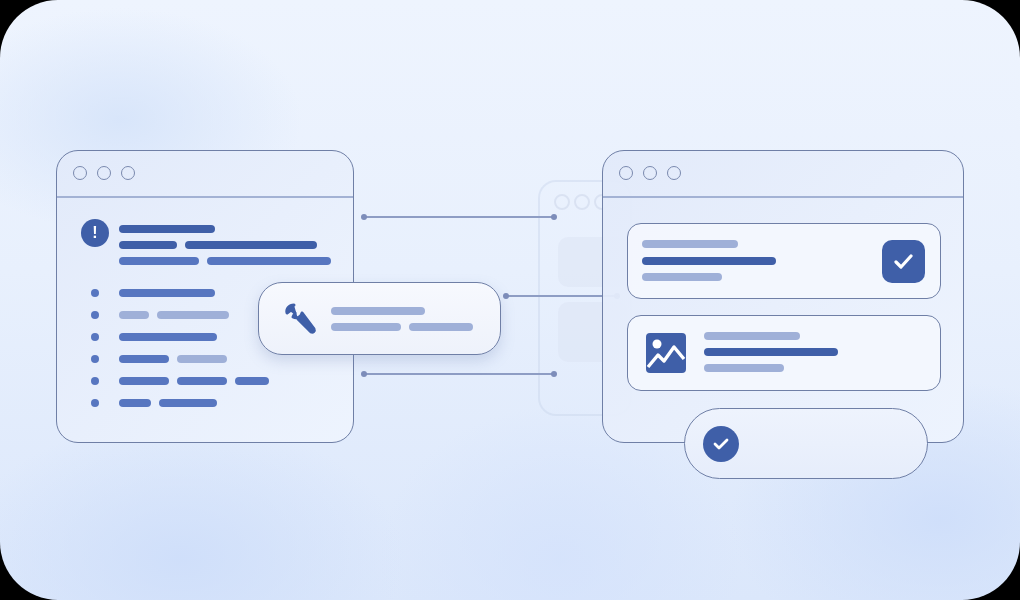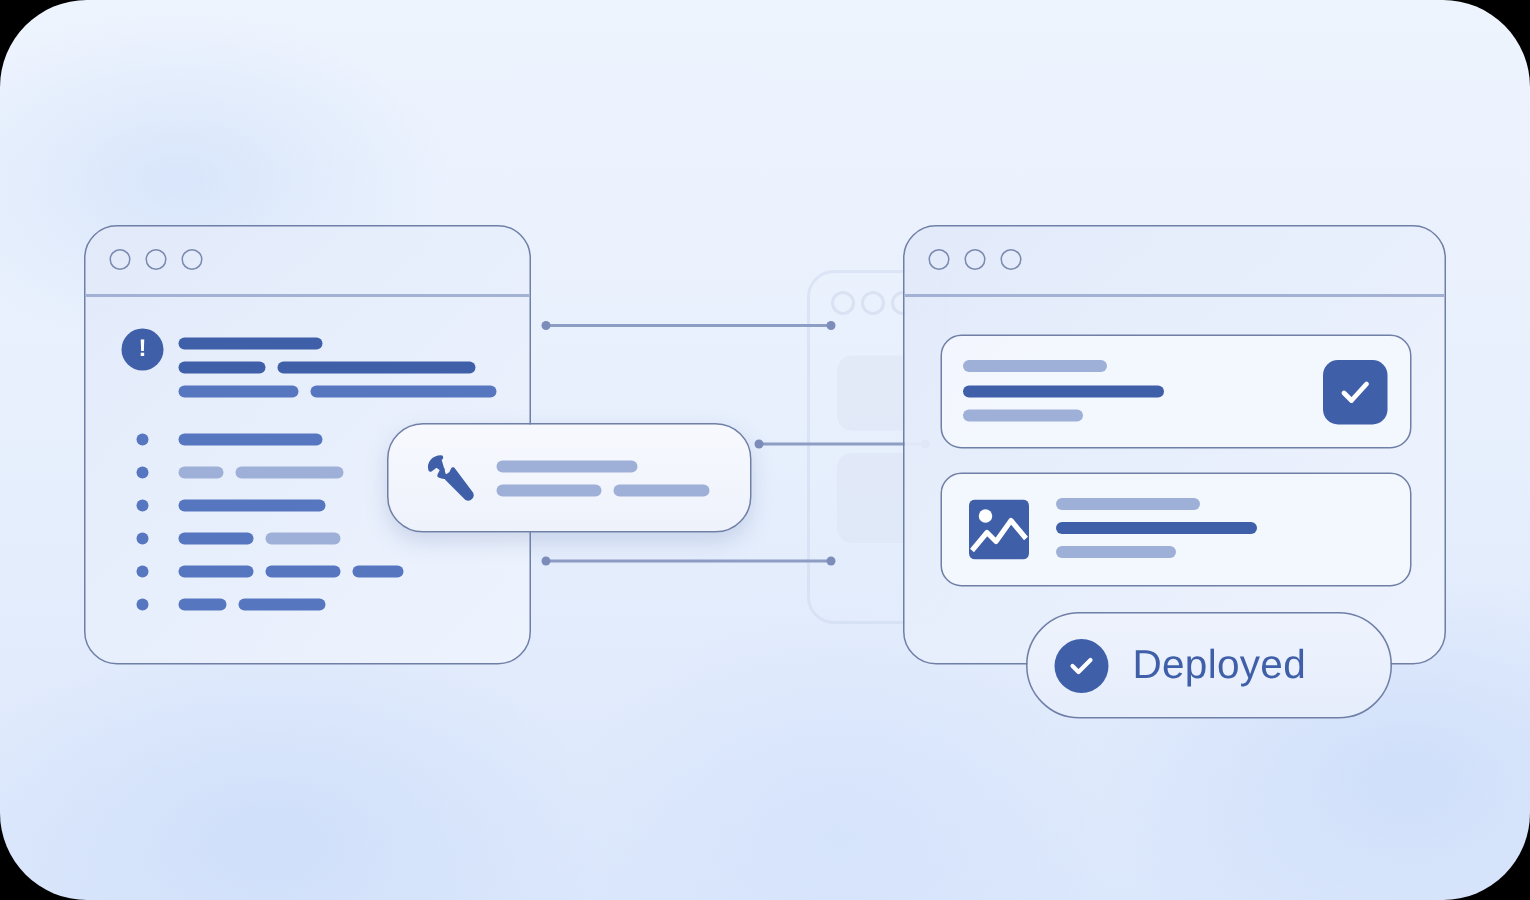--- a/index.html
+++ b/index.html
@@ -137,16 +137,15 @@
     <div class="bar l" style="left:72px;top:40px;width:70px"></div>
     <div class="bar l" style="left:150px;top:40px;width:64px"></div>
   </div>
 
   <div class="pill">
     <div style="position:absolute;left:18px;top:17px;width:36px;height:36px;border-radius:50%;background:#3f5fa8;">
       <svg width="36" height="36" viewBox="0 0 36 36">
           <path d="M12 18 L16 22 L24 14" fill="none" stroke="#fff" stroke-width="2.8" stroke-linecap="round" stroke-linejoin="round"></path>
         </svg>
     </div>
-    <span class="pill-label">Deployed</span>
   </div>
 
 </div>
 
 </body></html>

